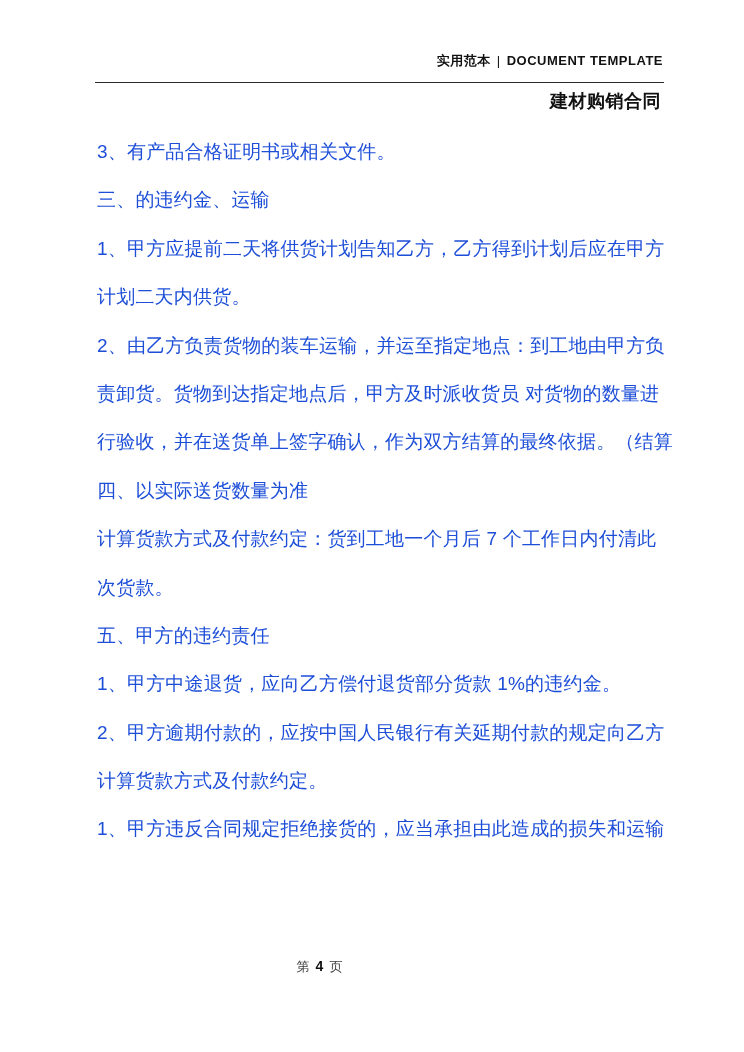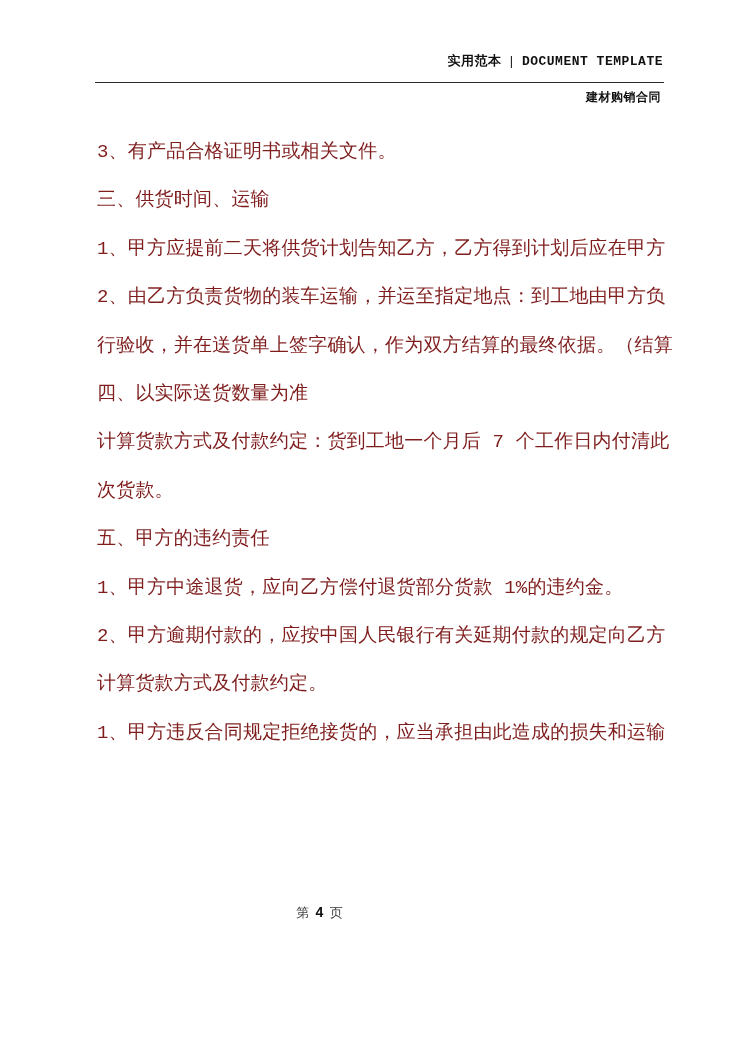--- a/index.html
+++ b/index.html
@@ -6,21 +6,21 @@
     margin: 0;
     padding: 0;
     background: #ffffff;
   }
   .page {
     position: relative;
     width: 744px;
     height: 1052px;
     background: #ffffff;
     overflow: hidden;
-    font-family: Liberation Mono, monospace;
+    font-family: Liberation Sans, sans-serif;
     color: #1c1c1c;
   }
   .header-brand {
     position: absolute;
     top: 52px;
     right: 81px;
     font-size: 13px;
     font-weight: bold;
     color: #111111;
     letter-spacing: 0.5px;
@@ -35,43 +35,43 @@
     position: absolute;
     top: 82px;
     left: 95px;
     width: 569px;
     border-top: 1.5px solid #2a2a2a;
   }
   .header-doc-title {
     position: absolute;
     top: 89px;
     right: 83px;
-    font-size: 12px;
+    font-size: 18px;
     font-weight: bold;
     color: #111111;
     letter-spacing: 0.5px;
     white-space: nowrap;
   }
   .doc-body {
     position: absolute;
     top: 128px;
     left: 97px;
     width: 572px;
     font-size: 19px;
     line-height: 48.4px;
     letter-spacing: 0.2px;
-    color: #7f1d1d;
+    color: #1d4ed8;
   }
   .doc-line {
     height: 48.4px;
     white-space: nowrap;
   }
   .page-footer {
     position: absolute;
-    top: 904px;
+    top: 958px;
     left: 0;
     width: 640px;
     text-align: center;
     font-size: 13px;
     color: #3f3f3f;
     letter-spacing: 1px;
   }
   .page-footer .page-num {
     font-weight: bold;
     color: #111111;
@@ -87,23 +87,25 @@
   <div class="header-brand">
     <span>实用范本</span><span class="sep">|</span><span>DOCUMENT TEMPLATE</span>
   </div>
 
   <div class="header-rule"></div>
 
   <div class="header-doc-title">建材购销合同</div>
 
   <div class="doc-body">
     <div class="doc-line">3、有产品合格证明书或相关文件。</div>
-    <div class="doc-line">三、供货时间、运输</div>
+    <div class="doc-line">三、的违约金、运输</div>
     <div class="doc-line">1、甲方应提前二天将供货计划告知乙方，乙方得到计划后应在甲方</div>
+    <div class="doc-line">计划二天内供货。</div>
     <div class="doc-line">2、由乙方负责货物的装车运输，并运至指定地点：到工地由甲方负</div>
+    <div class="doc-line">责卸货。货物到达指定地点后，甲方及时派收货员 对货物的数量进</div>
     <div class="doc-line">行验收，并在送货单上签字确认，作为双方结算的最终依据。（结算</div>
     <div class="doc-line">四、以实际送货数量为准</div>
     <div class="doc-line">计算货款方式及付款约定：货到工地一个月后 7 个工作日内付清此</div>
     <div class="doc-line">次货款。</div>
     <div class="doc-line">五、甲方的违约责任</div>
     <div class="doc-line">1、甲方中途退货，应向乙方偿付退货部分货款 1%的违约金。</div>
     <div class="doc-line">2、甲方逾期付款的，应按中国人民银行有关延期付款的规定向乙方</div>
     <div class="doc-line">计算货款方式及付款约定。</div>
     <div class="doc-line">1、甲方违反合同规定拒绝接货的，应当承担由此造成的损失和运输</div>
   </div>

